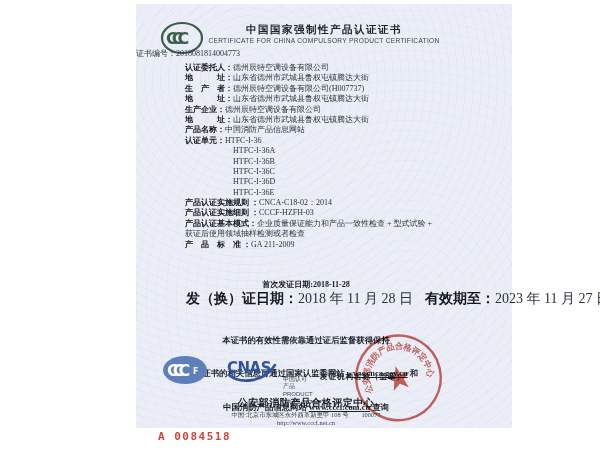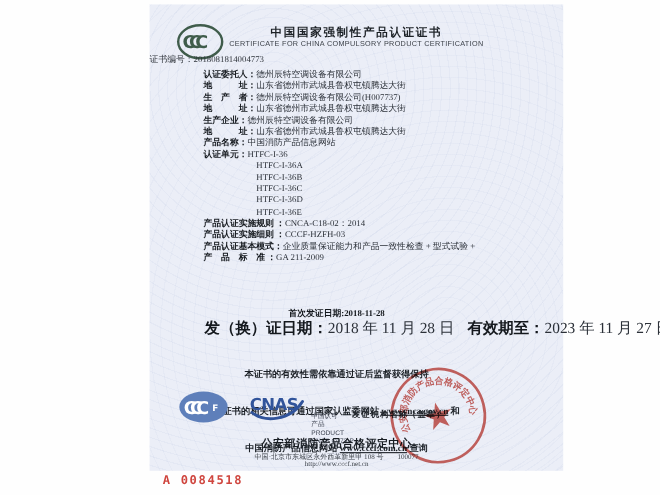--- a/index.html
+++ b/index.html
@@ -52,21 +52,21 @@
   .seal-overlay { position:absolute; left:184px; top:368px; width:170px; font-size:7.5px;
     font-weight:bold; letter-spacing:1px; color:#20252b; z-index:1; white-space:pre; }
   .stamp { position:absolute; left:215px; top:325px; width:94px; height:94px; z-index:2;
     opacity:.78; mix-blend-mode:multiply; transform:rotate(-14deg); }
 
   
   .footer-org { top:392px; font-size:10px; font-weight:bold; letter-spacing:0.5px; color:#181d23; white-space:pre; }
   .footer-addr { top:407px; font-size:6.4px; color:#3a3f46; white-space:pre; }
   .footer-url { top:415px; font-size:6.4px; color:#3a3f46; white-space:pre; }
 
-  .serial { position:absolute; left:148px; top:430px; font-family:"DejaVu Sans Mono","Liberation Mono",monospace;
+  .serial { position:absolute; left:158px; top:430px; font-family:"DejaVu Sans Mono","Liberation Mono",monospace;
     font-size:11px; font-weight:bold; letter-spacing:1.5px; color:#cf453e; }
 </style>
 </head>
 <body>
 
 <div class="canvas">
   <div class="paper">
 
     <svg class="ccc-logo-top" viewBox="0 0 44 36">
       <ellipse cx="22" cy="18" rx="20" ry="15" fill="none" stroke="#3f5c4b" stroke-width="2.2"></ellipse>
@@ -104,20 +104,21 @@
         <div class="row"><span class="lbl">　　　　　　</span><span class="val">HTFC-I-36D</span></div>
 
         <div class="row"><span class="lbl">　　　　　　</span><span class="val">HTFC-I-36E</span></div>
 
         <div class="row"><span class="lbl">产品认证实施规则 ：</span><span class="val">CNCA-C18-02：2014</span></div>
 
         <div class="row"><span class="lbl">产品认证实施细则 ：</span><span class="val">CCCF-HZFH-03</span></div>
 
         <div class="row"><span class="lbl">产品认证基本模式：</span><span class="val">企业质量保证能力和产品一致性检查 + 型式试验 +</span></div>
 
+        <div class="row"><span class="lbl"></span><span class="val">获证后使用领域抽样检测或者检查</span></div>
 
         <div class="row"><span class="lbl">产　品　标　准 ：</span><span class="val">GA 211-2009</span></div>
       </div>
 
 
     <div class="first-issue"><span>首次发证日期:</span><span>2018-11-28</span></div>
 
     <div class="issue-line"><span class="b">发（换）证日期：</span><span>2018 年 11 月 28 日</span><span class="gap"></span><span class="b">有效期至：</span><span>2023 年 11 月 27 日</span></div>
 
     <div class="center-box notice">

